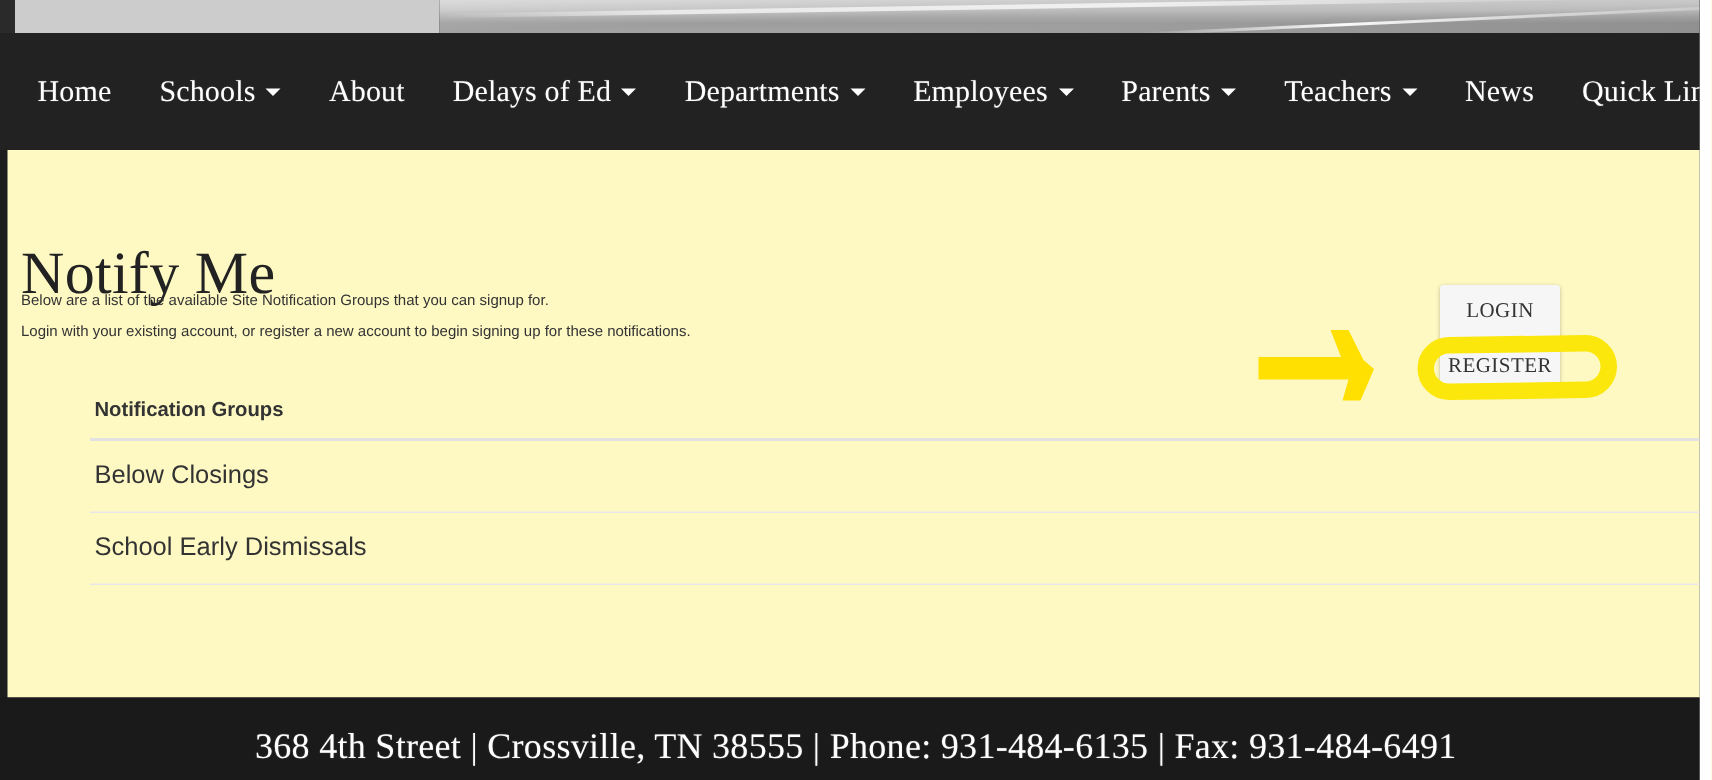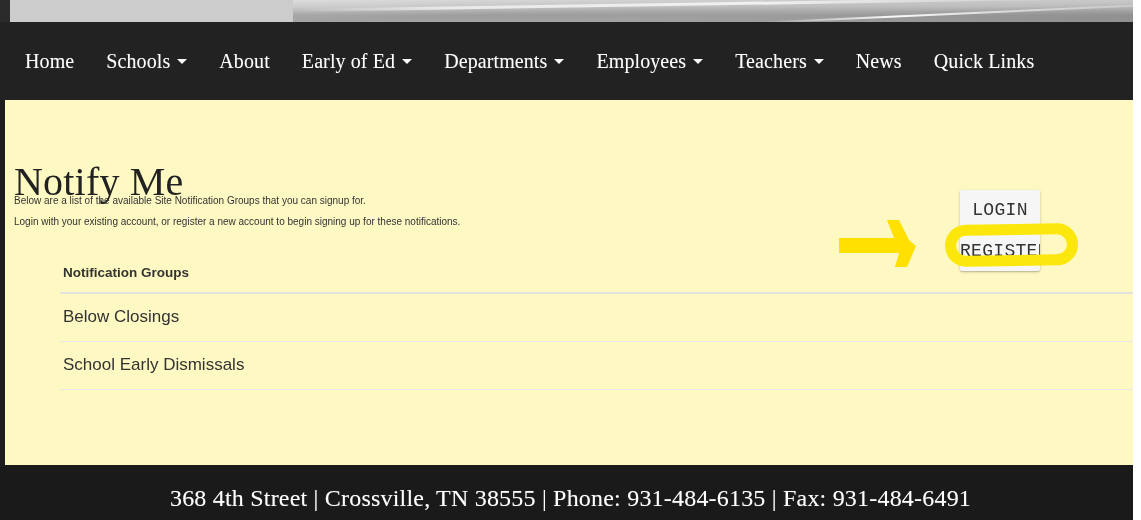--- a/index.html
+++ b/index.html
@@ -144,22 +144,22 @@
     border-radius: 2px;
     overflow: hidden;
     z-index: 3;
   }
   .auth-btn {
     display: block;
     width: 100%;
     background: transparent;
     border: none;
     padding: 10px 0 10px 0;
-    font-family: Liberation Mono, monospace;
-    font-size: 18px;
+    font-family: Liberation Serif, serif;
+    font-size: 14px;
     letter-spacing: 0.3px;
     color: #333333;
     text-align: center;
     cursor: pointer;
     white-space: nowrap;
   }
   .auth-btn.login { border-bottom: 1px solid #e3e3e3; }
 
   
   .annot-layer {
@@ -247,34 +247,38 @@
       <div class="nav-item">
         <span>Schools</span>
         <span class="caret"></span>
       </div>
 
       <div class="nav-item">
         <span>About</span>
       </div>
 
       <div class="nav-item">
-        <span>Early of Ed</span>
+        <span>Delays of Ed</span>
         <span class="caret"></span>
       </div>
 
       <div class="nav-item">
         <span>Departments</span>
         <span class="caret"></span>
       </div>
 
       <div class="nav-item">
         <span>Employees</span>
         <span class="caret"></span>
       </div>
 
+      <div class="nav-item">
+        <span>Parents</span>
+        <span class="caret"></span>
+      </div>
 
       <div class="nav-item">
         <span>Teachers</span>
         <span class="caret"></span>
       </div>
 
       <div class="nav-item">
         <span>News</span>
       </div>
 

